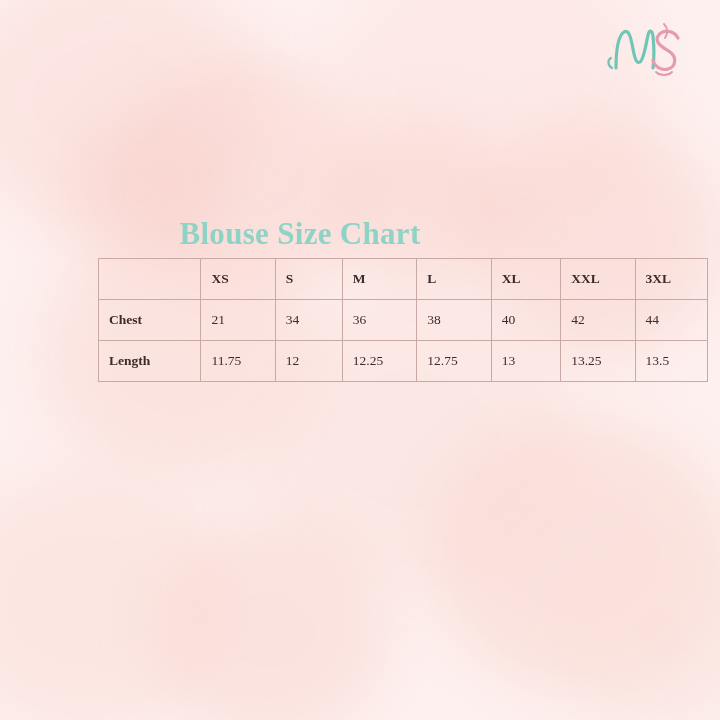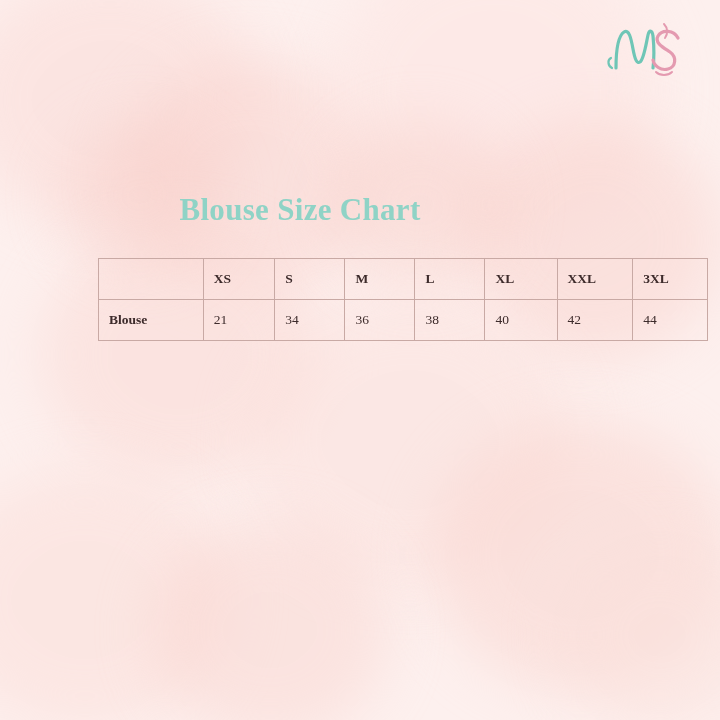--- a/index.html
+++ b/index.html
@@ -41,21 +41,21 @@
 
   .logo {
     position: absolute;
     right: 28px;
     top: 18px;
     width: 90px;
     height: 64px;
   }
   .title {
     position: absolute;
-    top: 192px;
+    top: 216px;
     left: 0;
     width: 600px;
     text-align: center;
     font-size: 31px;
     font-weight: bold;
     letter-spacing: 0.3px;
     color: #8fd3c6;
     font-family: "Liberation Serif", serif;
   }
   .table-wrap {
@@ -142,26 +142,36 @@
           <th class="sizecol">S</th>
           <th class="sizecol">M</th>
           <th class="sizecol">L</th>
           <th class="sizecol">XL</th>
           <th class="sizecol">XXL</th>
           <th class="sizecol">3XL</th>
         </tr>
       </thead>
       <tbody>
         <tr>
-          <th class="rowlabel">Blouse</th>
+          <th class="rowlabel">Chest</th>
           <td>21</td>
           <td>34</td>
           <td>36</td>
           <td>38</td>
           <td>40</td>
           <td>42</td>
           <td>44</td>
         </tr>
+        <tr>
+          <th class="rowlabel">Length</th>
+          <td>11.75</td>
+          <td>12</td>
+          <td>12.25</td>
+          <td>12.75</td>
+          <td>13</td>
+          <td>13.25</td>
+          <td>13.5</td>
+        </tr>
       </tbody>
     </table>
   </div>
 
 </div>
 
 </body></html>

